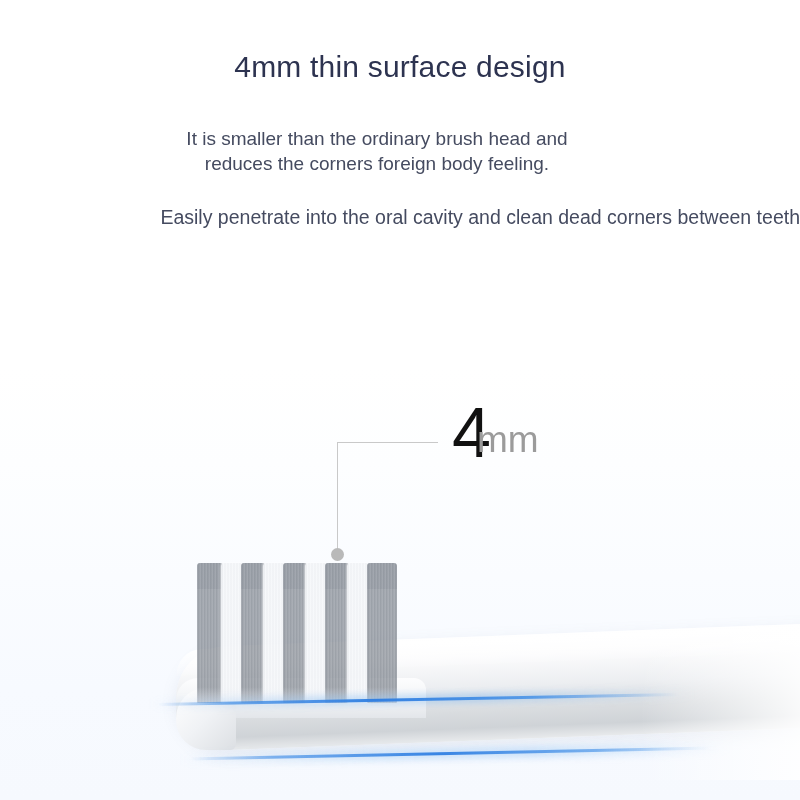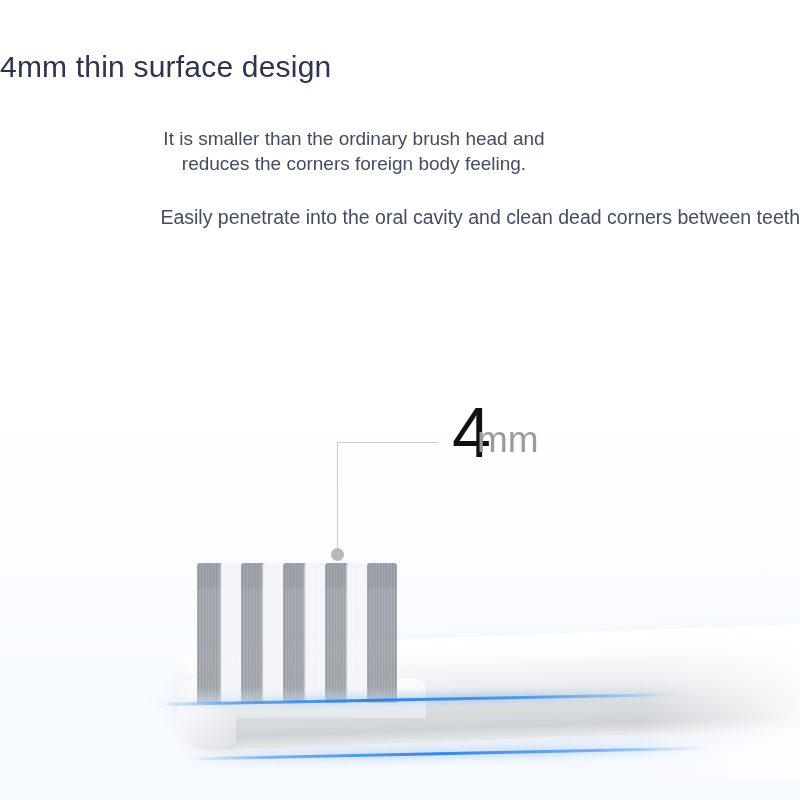--- a/index.html
+++ b/index.html
@@ -50,38 +50,39 @@
   }
   .wm-1 { top: 0px; }
   .wm-2 { top: 78px; }
 
   
   .headline {
     position: absolute;
     left: 0;
     top: 48px;
     width: 800px;
-    text-align: left;
+    text-align: center;
     font-size: 30px;
     line-height: 38px;
     color: #2d3350;
     font-weight: 400;
     letter-spacing: 0.2px;
   }
 
   .subcopy {
     position: absolute;
     left: 0;
     top: 126px;
     width: 708px;
     text-align: center;
     font-size: 19px;
     line-height: 25px;
     color: #454b60;
     font-weight: 400;
+    padding-left: 23px;
   }
   .subcopy .l1, .subcopy .l2 {
     display: block;
   }
 
   .tagline {
     position: absolute;
     left: 0;
     top: 204px;
     width: 800px;

